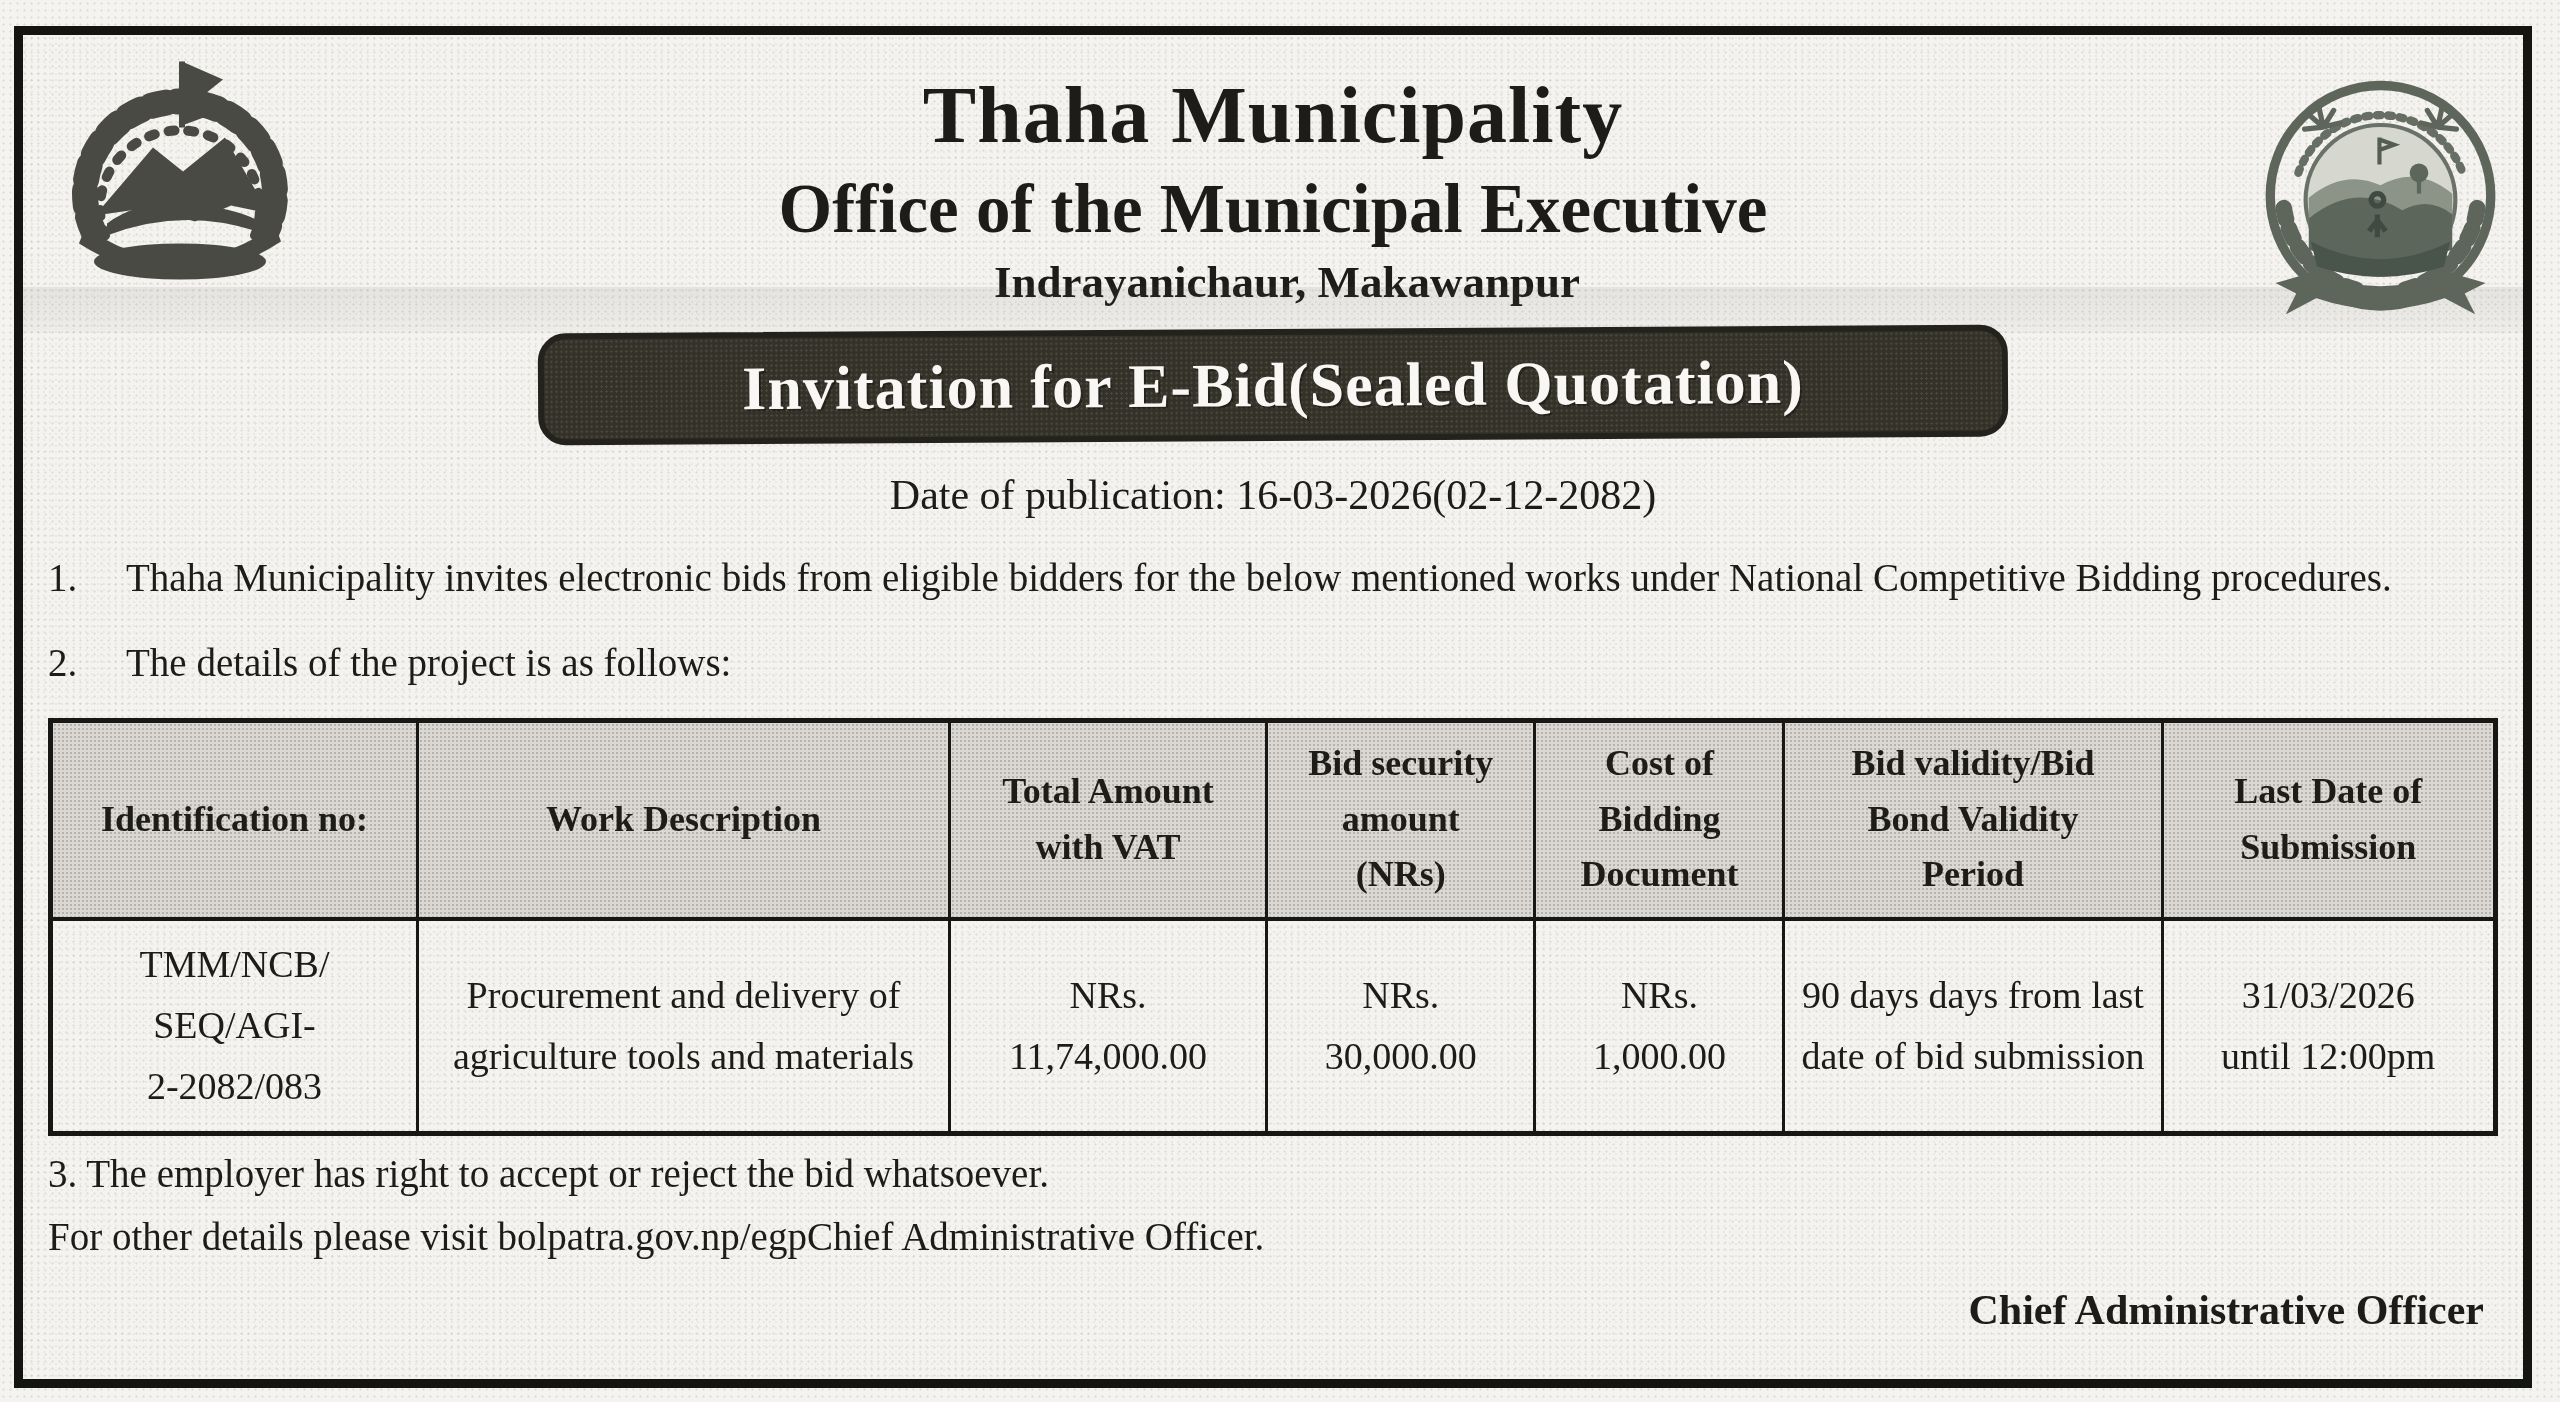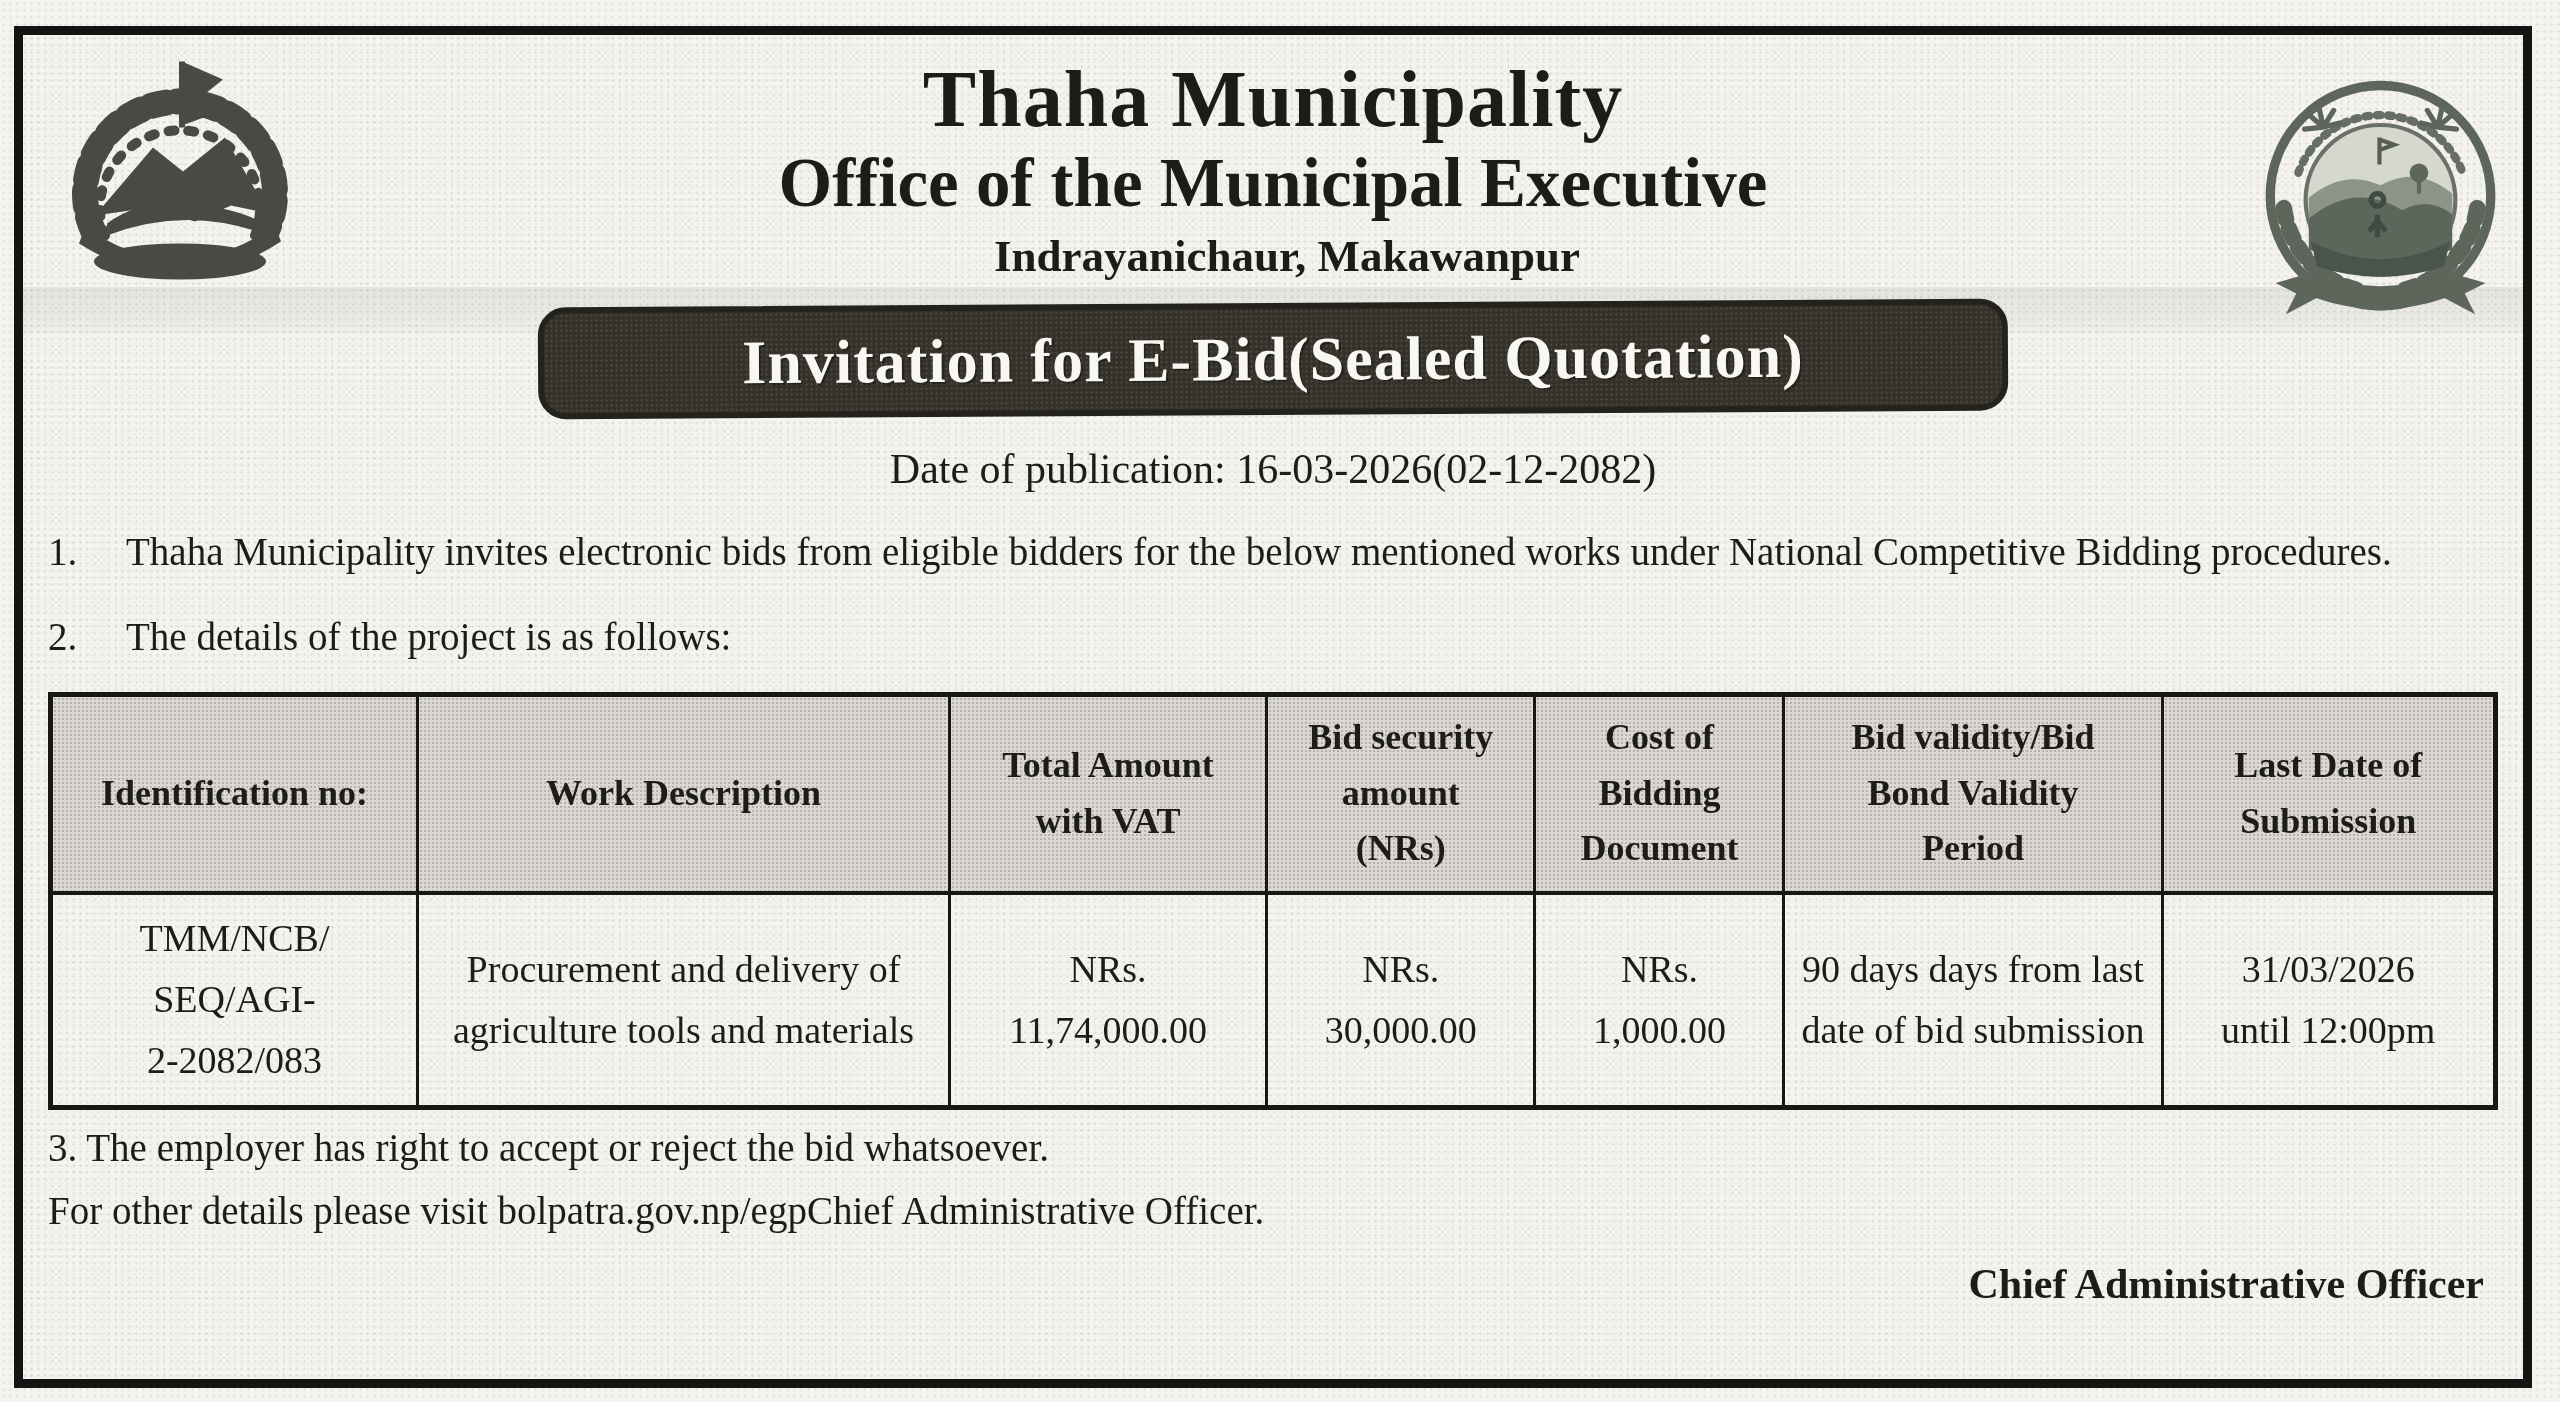--- a/index.html
+++ b/index.html
@@ -21,21 +21,21 @@
   .smudge{
     position:absolute;left:0;right:0;top:252px;height:46px;
     background:linear-gradient(180deg, rgba(90,88,82,0.10), rgba(90,88,82,0.04));
     pointer-events:none;
   }
   .logo{position:absolute;}
   .logo-left{left:32px;top:18px;width:250px;height:245px;}
   .logo-right{right:10px;top:38px;width:265px;height:260px;}
   .logo svg{width:100%;height:100%;display:block;}
   .head{text-align:center;padding-top:22px;line-height:1.05;}
-  .t-muni{font-size:80px;font-weight:bold;margin:0;letter-spacing:1px;}
+  .t-muni{font-size:80px;font-weight:bold;margin:16px;letter-spacing:1px;}
   .t-office{font-size:69px;font-weight:bold;margin:6px 0 0 0;}
   .t-addr{font-size:45px;font-weight:bold;margin:14px 0 0 0;padding-left:28px;}
   .banner{
     width:1470px;margin:22px auto 0 auto;height:112px;
     background-color:#343228;
     background-image:radial-gradient(rgba(255,255,255,0.10) 1px, transparent 1.4px);
     background-size:5px 5px;
     border:6px solid #23221c;
     border-radius:28px;
     display:flex;align-items:center;justify-content:center;

